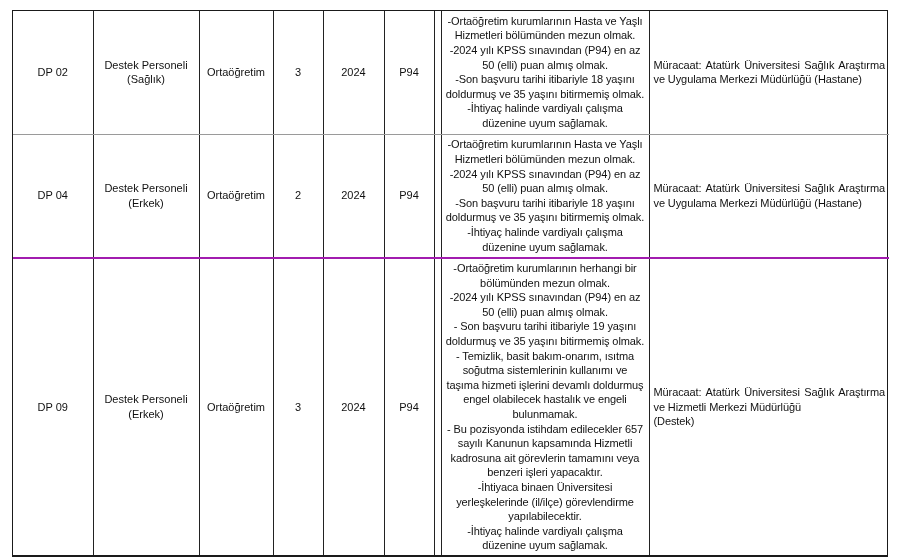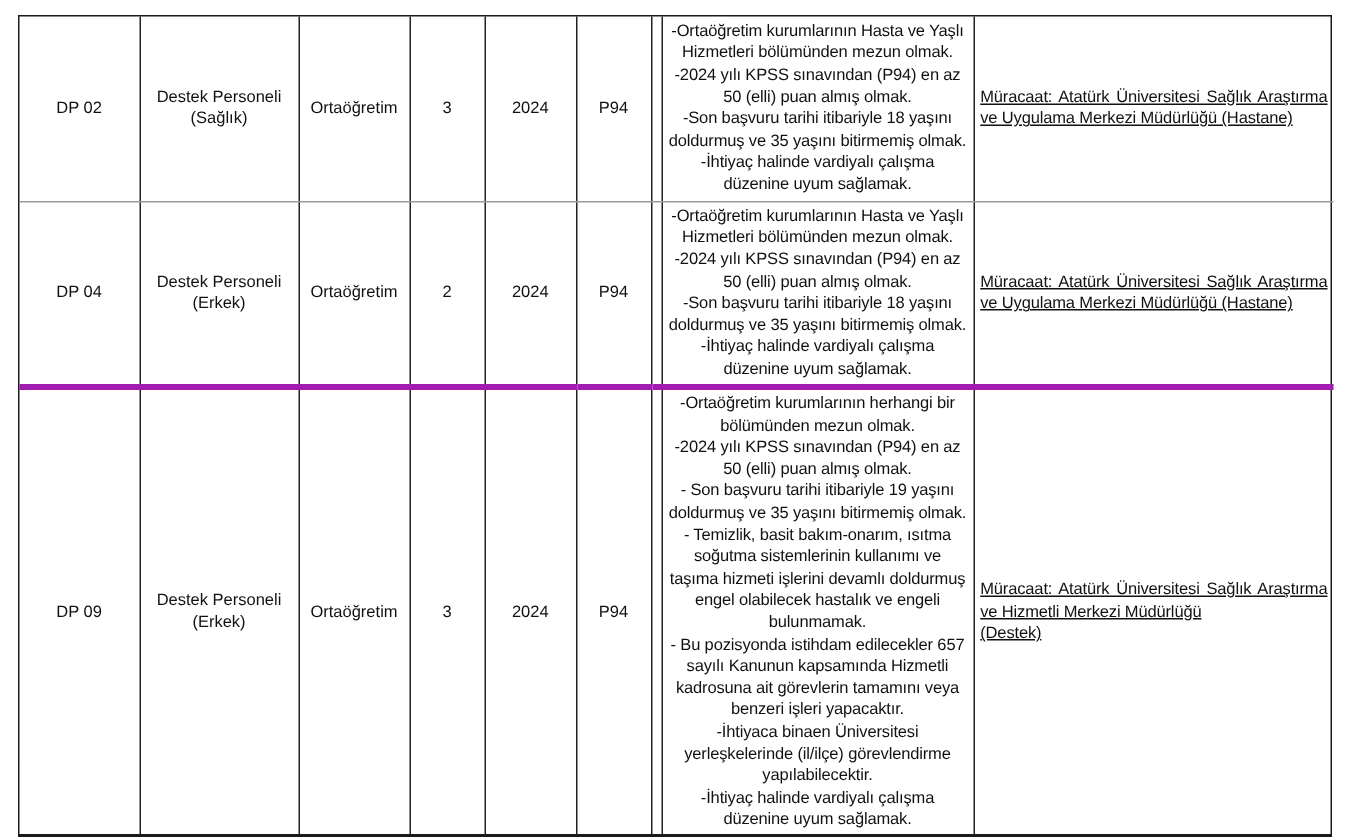--- a/index.html
+++ b/index.html
@@ -38,21 +38,21 @@
     color: #111111;
     font-size: 11px;
     line-height: 14.6px;
     overflow: hidden;
     padding: 2px 4px;
     box-sizing: border-box;
   }
   tr.r1 { height: 123px; }
   tr.r2 { height: 124px; }
   tr.r3 { height: 288px; }
-  tr.r3 td { border-top: 4px solid #a21caf; }
+  tr.r3 td { border-top: 2px solid #a21caf; }
 
   col.c-code  { width: 80px; }
   col.c-title { width: 106px; }
   col.c-edu   { width: 74px; }
   col.c-count { width: 50px; }
   col.c-year  { width: 61px; }
   col.c-score { width: 50px; }
   col.c-gap   { width: 7px; }
   col.c-req   { width: 208px; }
   col.c-app   { width: 240px; }
@@ -66,21 +66,21 @@
     text-align: center;
     padding: 3px 2px 3px 4px;
     letter-spacing: -0.1px;
   }
   td.app {
     text-align: left;
     padding: 2px 4px 2px 7px;
     letter-spacing: -0.1px;
   }
   .req-item { margin: 0; }
-  .app-line { margin: 0; text-decoration: underline; }
+  .app-line { margin: 0; }
   .app-line.just {
     text-align: justify;
     text-align-last: justify;
   }
 </style>
 </head>
 <body>
 
 <div class="page">
   <div class="table-frame">

